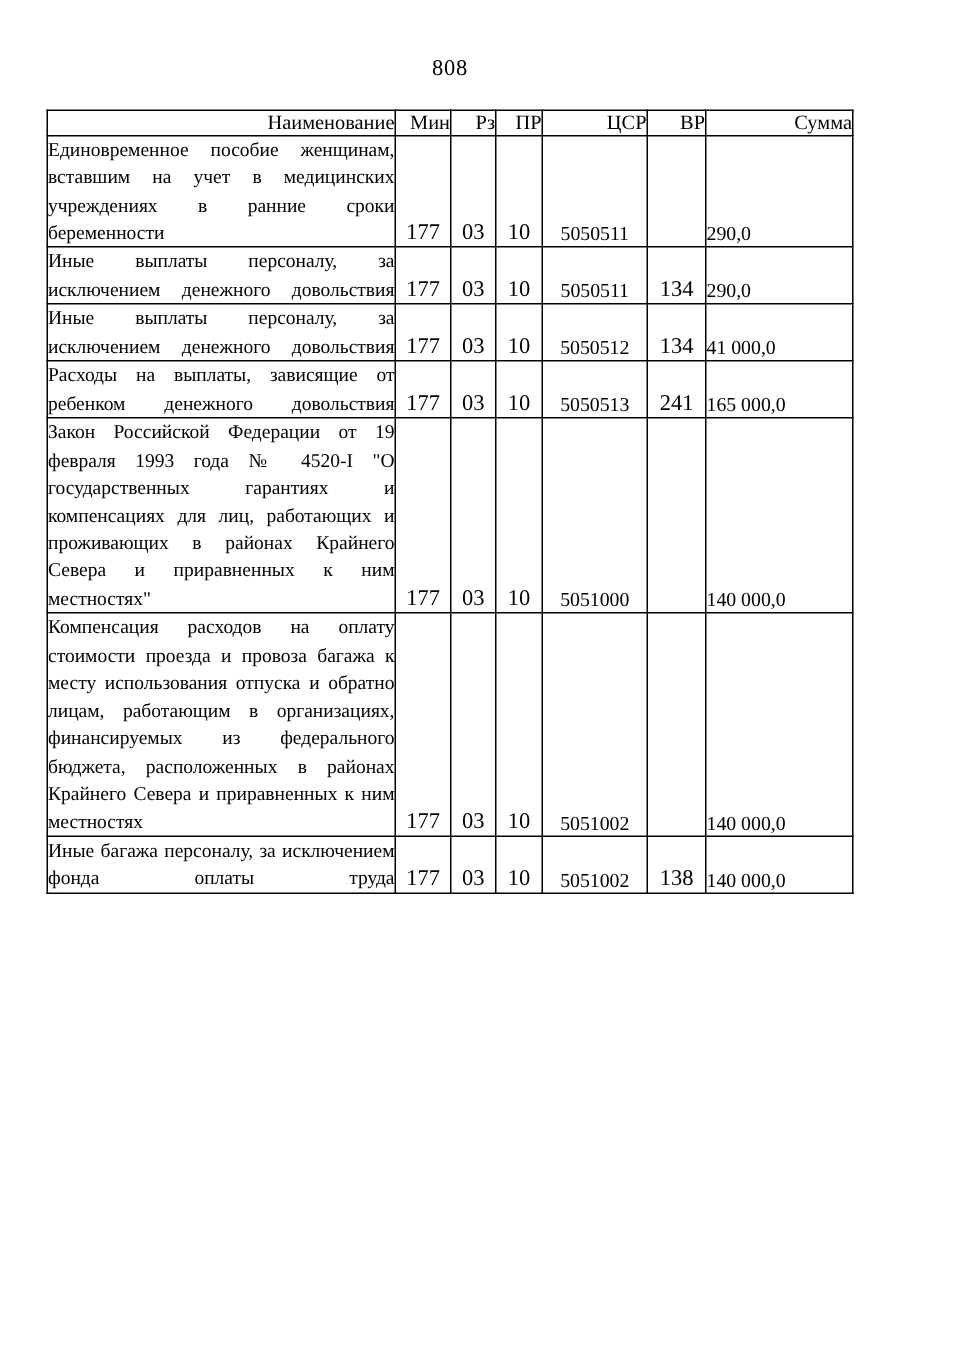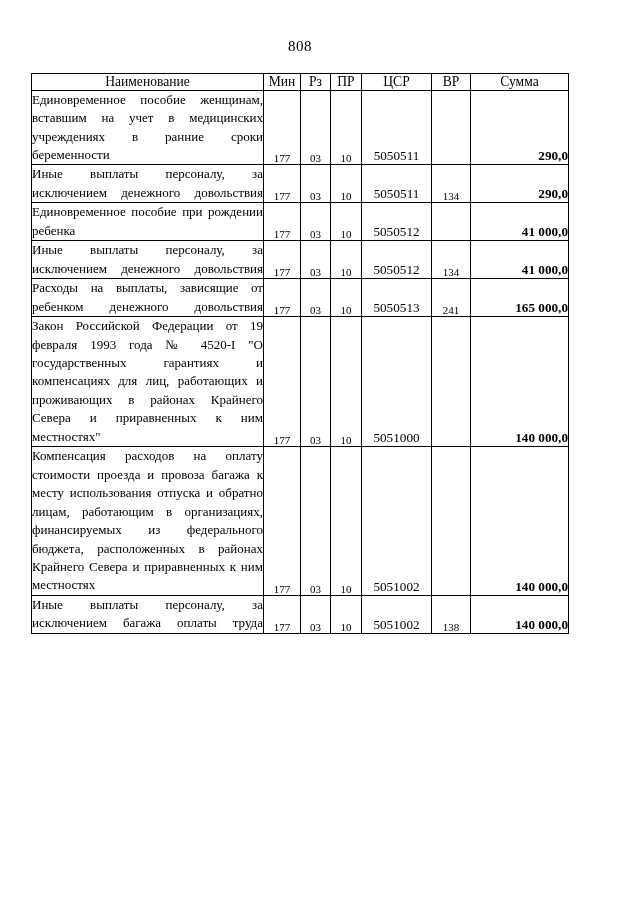--- a/index.html
+++ b/index.html
@@ -32,21 +32,21 @@
     width: 537px;
     table-layout: fixed;
     font-size: 13.2px;
   }
   table.budget th, table.budget td {
     border: 1px solid #000000;
     padding: 0;
     vertical-align: bottom;
   }
   thead th {
-    text-align: center;
+    text-align: right;
     font-weight: normal;
     font-size: 13.6px;
     padding: 5px 2px 6px 2px;
     vertical-align: middle;
     line-height: 1.15;
   }
   
   col.c-name { width: 232px; }
   col.c-min  { width: 37px; }
   col.c-rz   { width: 30px; }
@@ -59,33 +59,32 @@
     text-align: justify;
     text-align-last: justify;
     padding: 8px 8px 4px 10px;
     line-height: 1.42;
     font-size: 13px;
     hyphens: none;
   }
   td.num {
     text-align: center;
     padding: 0 2px 5px 2px;
-    font-size: 11px;
+    font-size: 15px;
   }
   td.tsr {
     text-align: center;
     padding: 0 2px 5px 6px;
     font-size: 13.2px;
   }
   td.sum {
-    text-align: right;
+    text-align: left;
     padding: 0 9px 5px 2px;
     font-size: 13.2px;
     white-space: nowrap;
-    font-weight: bold;
   }
 </style>
 </head>
 <body>
 
 <div class="page">
 
   <div class="page-number">808</div>
 
   <table class="budget">
@@ -122,29 +121,20 @@
       <tr>
         <td class="name">Иные выплаты персоналу, за исключением денежного довольствия</td>
         <td class="num">177</td>
         <td class="num">03</td>
         <td class="num">10</td>
         <td class="tsr">5050511</td>
         <td class="num">134</td>
         <td class="sum">290,0</td>
       </tr>
       <tr>
-        <td class="name">Единовременное пособие при рождении ребенка</td>
-        <td class="num">177</td>
-        <td class="num">03</td>
-        <td class="num">10</td>
-        <td class="tsr">5050512</td>
-        <td class="num"></td>
-        <td class="sum">41 000,0</td>
-      </tr>
-      <tr>
         <td class="name">Иные выплаты персоналу, за исключением денежного довольствия</td>
         <td class="num">177</td>
         <td class="num">03</td>
         <td class="num">10</td>
         <td class="tsr">5050512</td>
         <td class="num">134</td>
         <td class="sum">41 000,0</td>
       </tr>
       <tr>
         <td class="name">Расходы на выплаты, зависящие от ребенком денежного довольствия</td>
@@ -167,21 +157,21 @@
       <tr>
         <td class="name">Компенсация расходов на оплату стоимости проезда и провоза багажа к месту использования отпуска и обратно лицам, работающим в организациях, финансируемых из федерального бюджета, расположенных в районах Крайнего Севера и приравненных к ним местностях</td>
         <td class="num">177</td>
         <td class="num">03</td>
         <td class="num">10</td>
         <td class="tsr">5051002</td>
         <td class="num"></td>
         <td class="sum">140 000,0</td>
       </tr>
       <tr>
-        <td class="name">Иные выплаты персоналу, за исключением багажа оплаты труда</td>
+        <td class="name">Иные багажа персоналу, за исключением фонда оплаты труда</td>
         <td class="num">177</td>
         <td class="num">03</td>
         <td class="num">10</td>
         <td class="tsr">5051002</td>
         <td class="num">138</td>
         <td class="sum">140 000,0</td>
       </tr>
     </tbody>
   </table>
 

